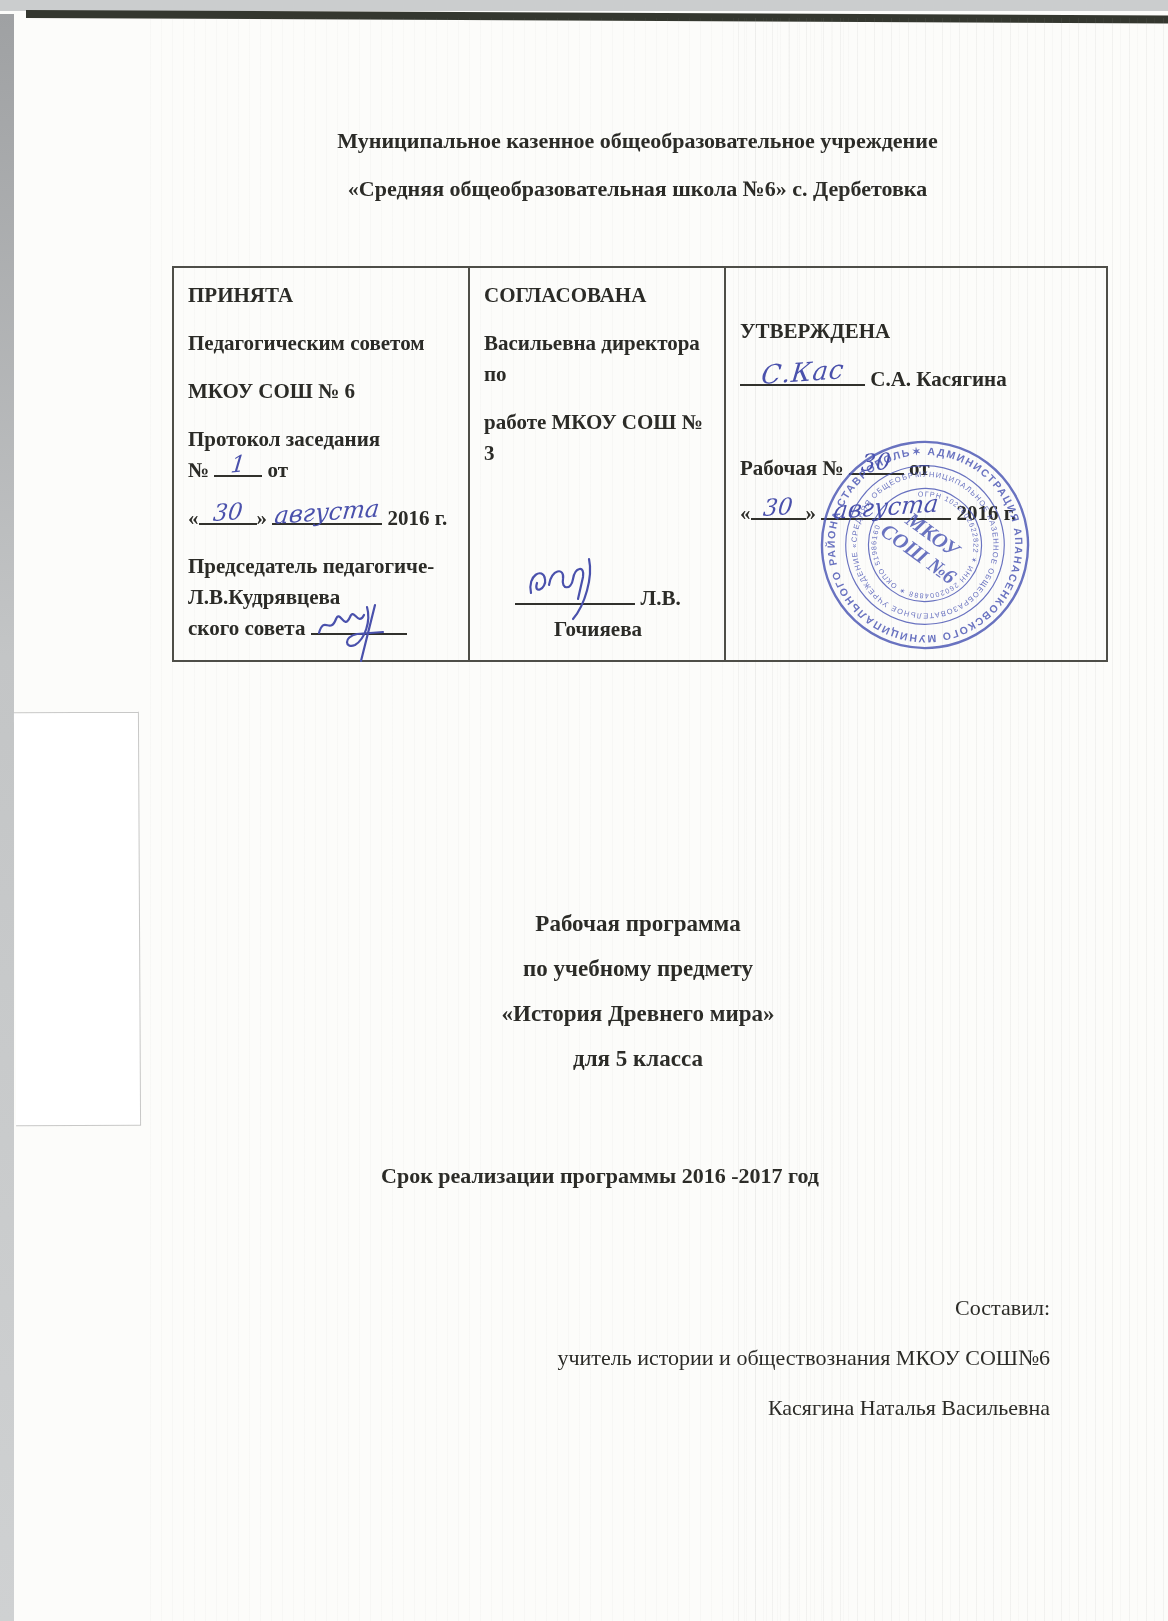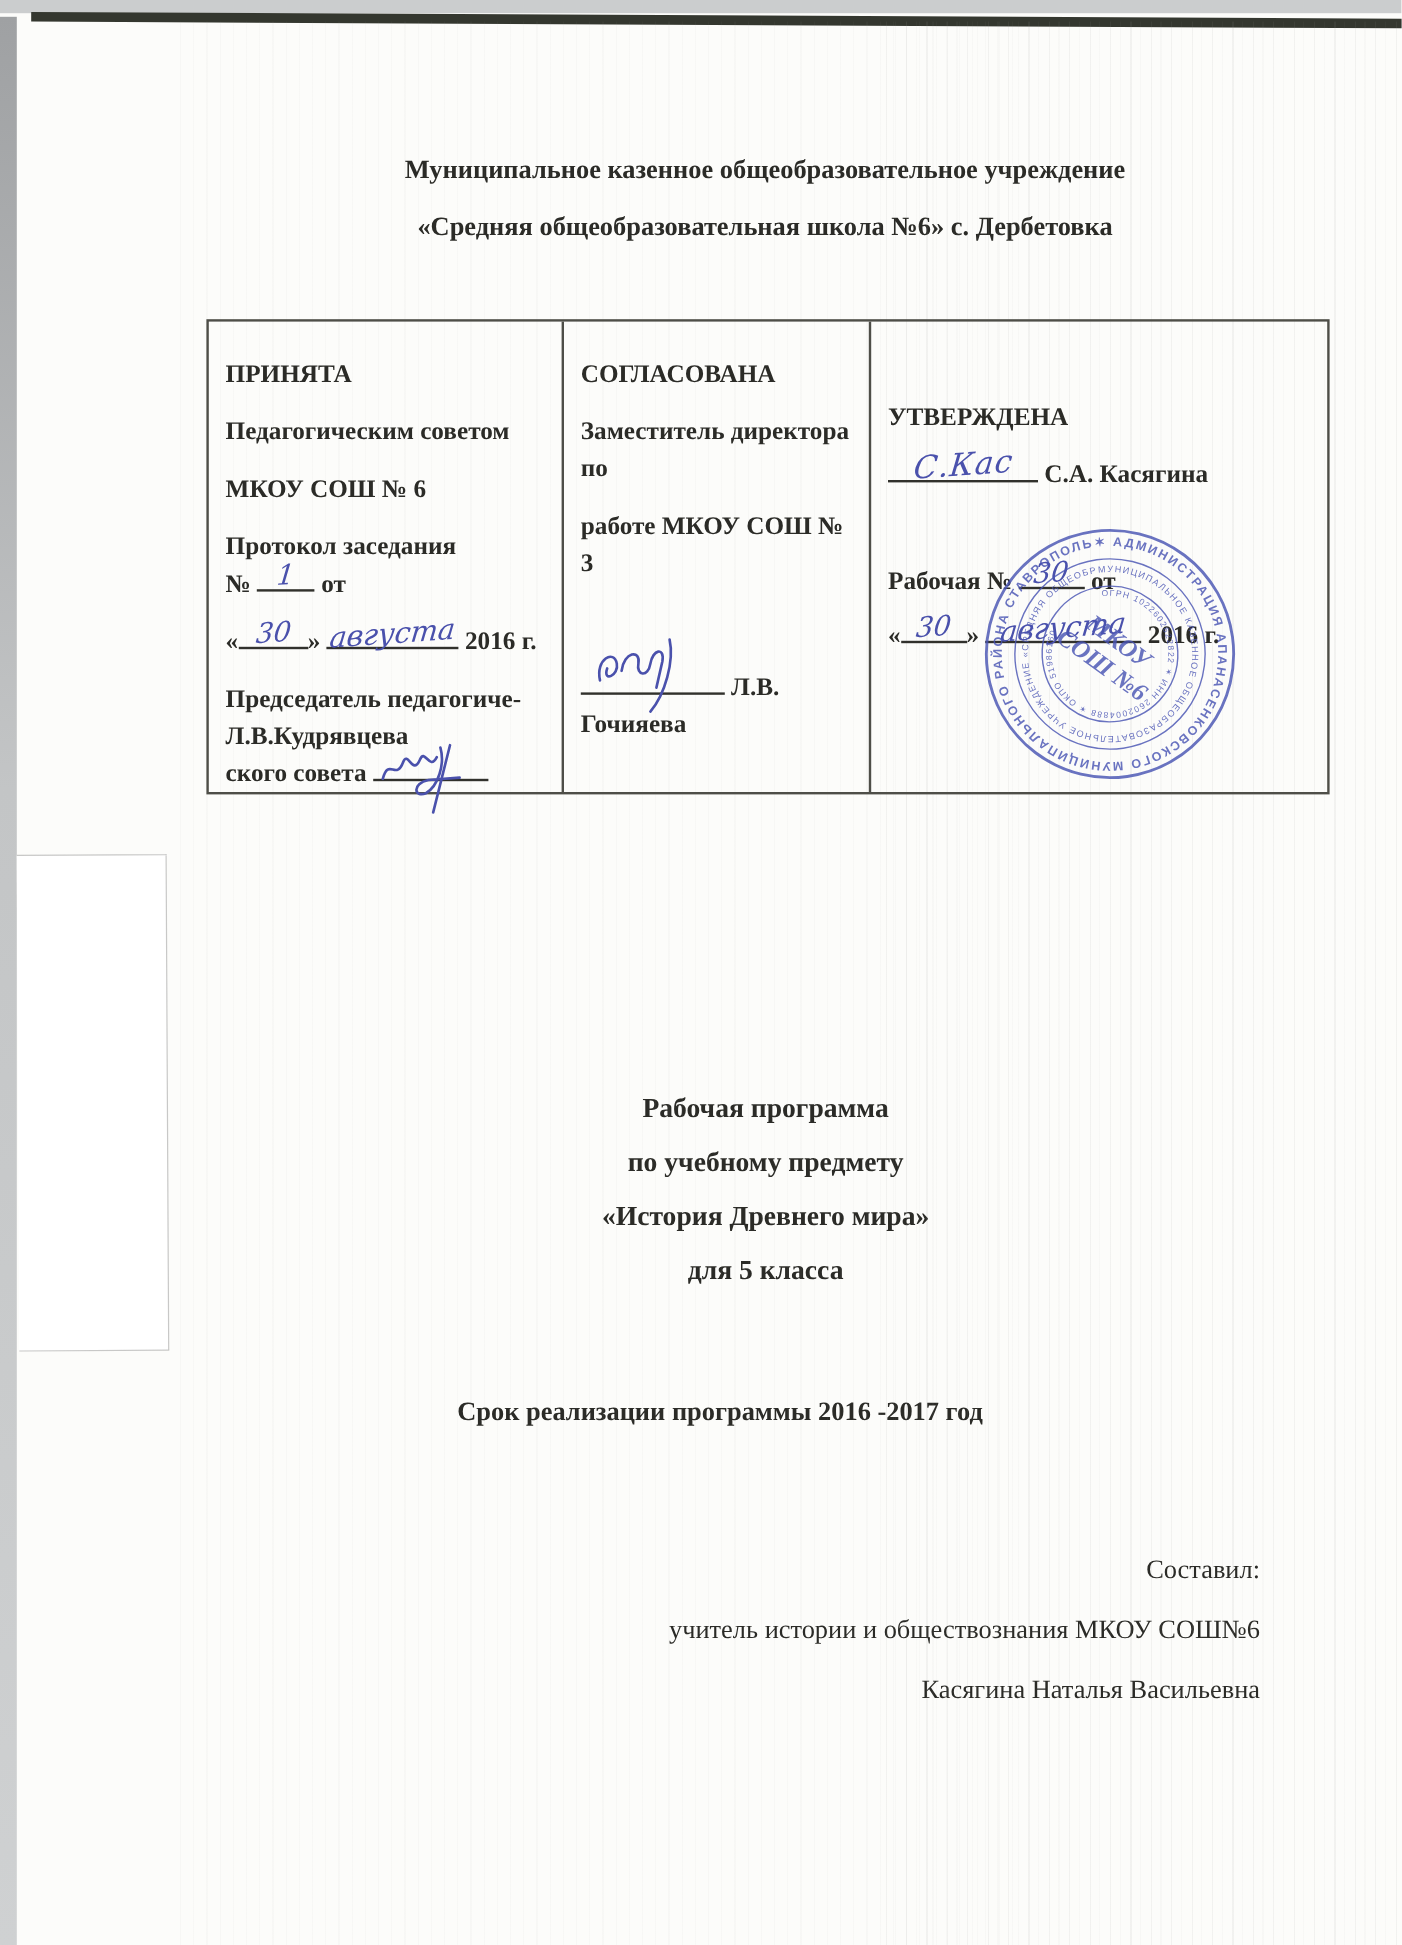--- a/index.html
+++ b/index.html
@@ -21,21 +21,21 @@
     background:repeating-linear-gradient(90deg, rgba(150,150,148,0.10) 0 1px, transparent 1px 8px, rgba(160,160,158,0.05) 8px 9px, transparent 9px 17px);}
   .streaks-soft{position:absolute;top:18px;left:150px;width:700px;height:1603px;pointer-events:none;
     background:repeating-linear-gradient(90deg, rgba(160,160,158,0.05) 0 1px, transparent 1px 11px);}
   
   .doc-header{position:absolute;top:128px;left:170px;width:935px;text-align:center;
     font-weight:bold;font-size:22px;line-height:26px;}
   .doc-header .h-line{margin-bottom:22px;}
   
   .approval{position:absolute;left:172px;top:266px;width:932px;height:392px;display:flex;
     border:2px solid #4e4e48;font-weight:bold;font-size:21px;line-height:31px;background:transparent;z-index:2;}
-  .approval .col{box-sizing:border-box;padding:28px 12px 10px 14px;}
+  .approval .col{box-sizing:border-box;padding:12px 12px 10px 14px;}
   .col-1{width:296px;border-right:2px solid #4e4e48;}
   .col-2{width:256px;border-right:2px solid #4e4e48;}
   .col-3{width:336px;position:relative;margin-top:36px;}
   .approval p{margin:0 0 17px 0;}
   .approval p.tight{margin-bottom:0;}
   
   .blank{display:inline-block;position:relative;height:15px;border-bottom:2px solid #31312c;}
   .w48{width:48px;}  .w58{width:58px;}  .w96{width:96px;} .w110{width:110px;}
   .w120{width:120px;} .w125{width:125px;} .w55{width:55px;} .w130{width:130px;}
   .hw{position:absolute;left:50%;bottom:-1px;transform:translateX(-50%) rotate(-4deg) skewX(-10deg);
@@ -105,23 +105,23 @@
           <path d="M6,30 C11,12 17,32 23,16 C27,6 31,28 37,14 C41,4 45,24 51,12" stroke="#4a51ac" stroke-width="2.2" fill="none" stroke-linecap="round"></path>
           <path d="M54,4 C58,18 52,36 42,42 C32,46 30,34 44,31 L70,29" stroke="#4a51ac" stroke-width="2.2" fill="none" stroke-linecap="round"></path>
           <path d="M62,2 L48,58" stroke="#4a51ac" stroke-width="2.2" fill="none" stroke-linecap="round"></path>
         </svg>
       </span>
     </p>
   </div>
 
   <div class="col col-2">
     <p>СОГЛАСОВАНА</p>
-    <p>Заместитель директора по</p>
+    <p>Васильевна директора по</p>
     <p>работе МКОУ СОШ  № 3</p>
-    <p style="margin-top:72px;">
+    <p style="margin-top:114px;text-align:center;">
       <span class="blank w120">
         <svg class="sig-svg" style="left:8px;bottom:-24px;" width="90" height="70" viewBox="0 0 90 70">
           <path d="M8,36 C4,18 20,10 22,22 C24,32 10,38 14,26" stroke="#4a51ac" stroke-width="2.2" fill="none" stroke-linecap="round"></path>
           <path d="M26,28 C28,12 42,10 40,22 C38,32 48,34 50,22 C52,10 62,8 60,20 L55,42" stroke="#4a51ac" stroke-width="2.2" fill="none" stroke-linecap="round"></path>
           <path d="M66,2 C70,20 62,48 50,62" stroke="#4a51ac" stroke-width="2.2" fill="none" stroke-linecap="round"></path>
         </svg>
       </span>
       <span>Л.В. Гочияева</span>
     </p>
   </div>

